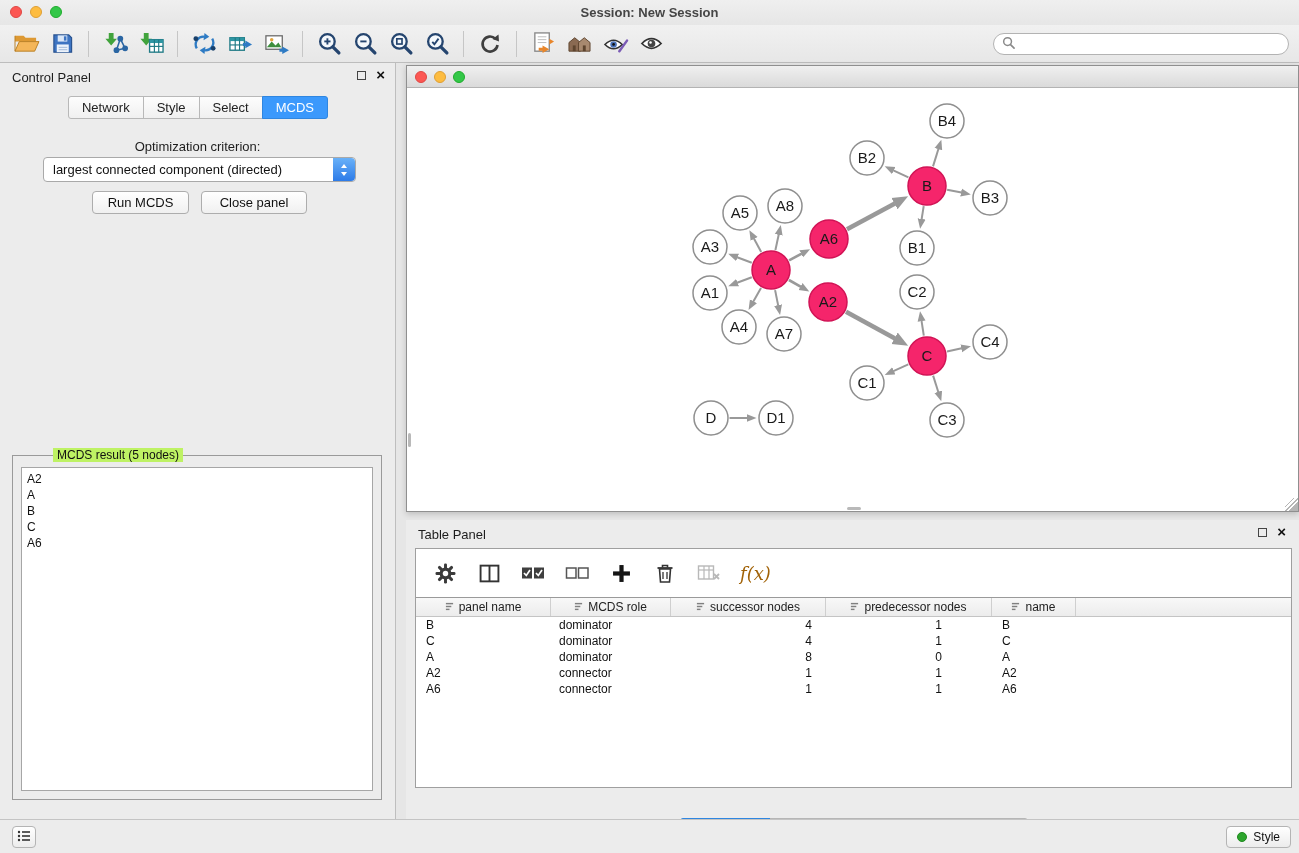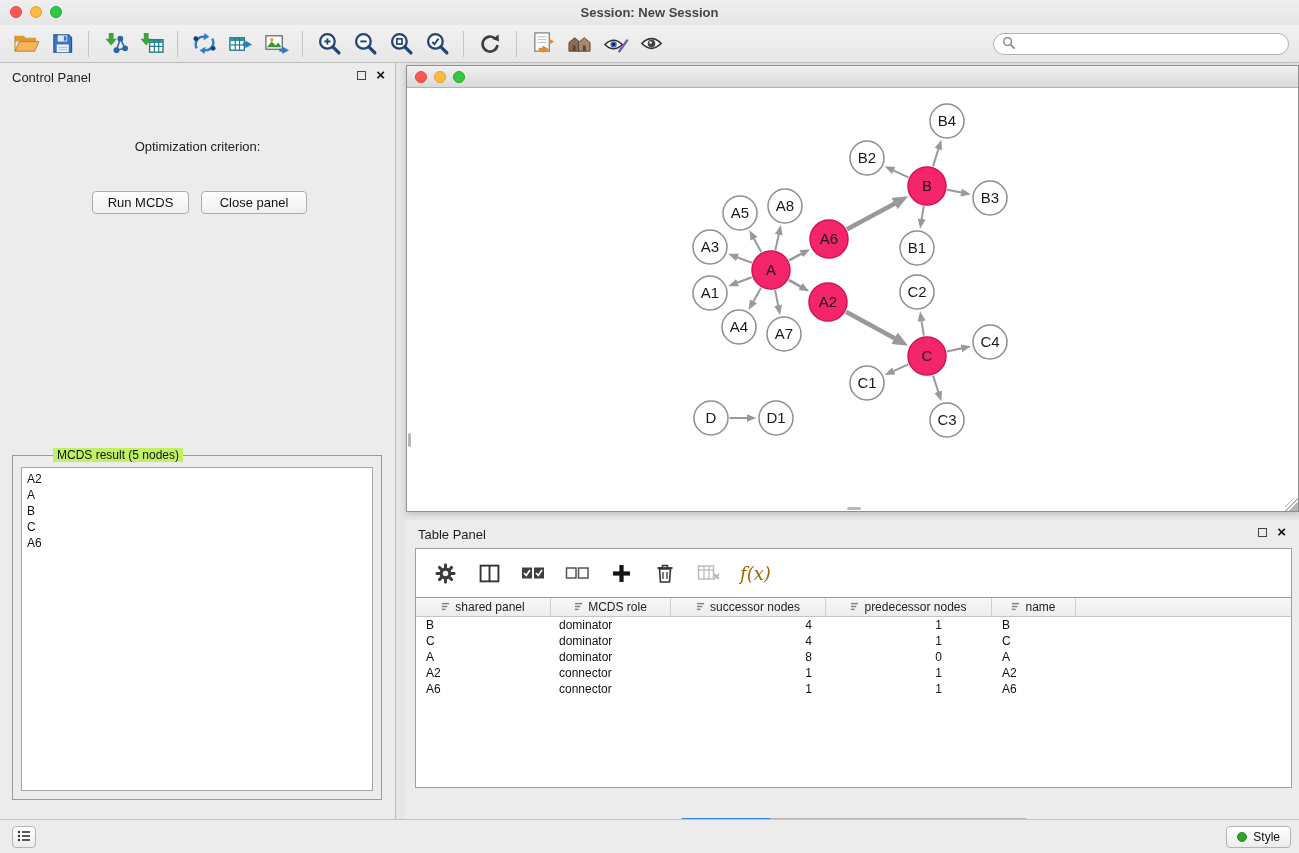--- a/index.html
+++ b/index.html
@@ -256,21 +256,36 @@
 </div>
 
 <div class="control-panel">
   <div class="panel-header">
     <span class="panel-title">Control Panel</span>
     <span class="panel-hdr-icons">
       <span class="float-icon"></span>
       <span class="close-icon">×</span>
     </span>
   </div>
+  <div class="cp-tabs" id="cp-tabs">
+      <div class="cp-tab">Network</div>
+      <div class="cp-tab">Style</div>
+      <div class="cp-tab">Select</div>
+      <div class="cp-tab active">MCDS</div>
+    </div>
   <div class="opt-label">Optimization criterion:</div>
+  <div class="dropdown">
+    <span class="dropdown-text">largest connected component (directed)</span>
+    <span class="dropdown-stepper">
+      <svg viewBox="0 0 10 16" width="10" height="16">
+          <path d="M2 6l3-4 3 4z" fill="#fff"></path>
+          <path d="M2 10l3 4 3-4z" fill="#fff"></path>
+        </svg>
+    </span>
+  </div>
   <div class="cp-btn btn-run">Run MCDS</div>
   <div class="cp-btn btn-close">Close panel</div>
   <div class="result-box">
     <span class="result-legend">MCDS result (5 nodes)</span>
     <div class="result-list" id="result-list">
         <div class="result-item">A2</div>
         <div class="result-item">A</div>
         <div class="result-item">B</div>
         <div class="result-item">C</div>
         <div class="result-item">A6</div>
@@ -475,21 +490,21 @@
         <span class="fx">f(x)</span>
       </div>
     <div class="table-box">
       <div class="thead" id="thead">
           <div class="th c0">
             <span><svg viewBox="0 0 10 10" width="9" height="9">
                 <rect x="1" y="1" width="8" height="1.6" fill="#808080"></rect>
                 <rect x="1" y="4.2" width="6" height="1.6" fill="#808080"></rect>
                 <rect x="1" y="7.4" width="4" height="1.6" fill="#808080"></rect>
               </svg></span>
-            <span>shared panel</span>
+            <span>panel name</span>
           </div>
           <div class="th c1">
             <span><svg viewBox="0 0 10 10" width="9" height="9">
                 <rect x="1" y="1" width="8" height="1.6" fill="#808080"></rect>
                 <rect x="1" y="4.2" width="6" height="1.6" fill="#808080"></rect>
                 <rect x="1" y="7.4" width="4" height="1.6" fill="#808080"></rect>
               </svg></span>
             <span>MCDS role</span>
           </div>
           <div class="th c2">

